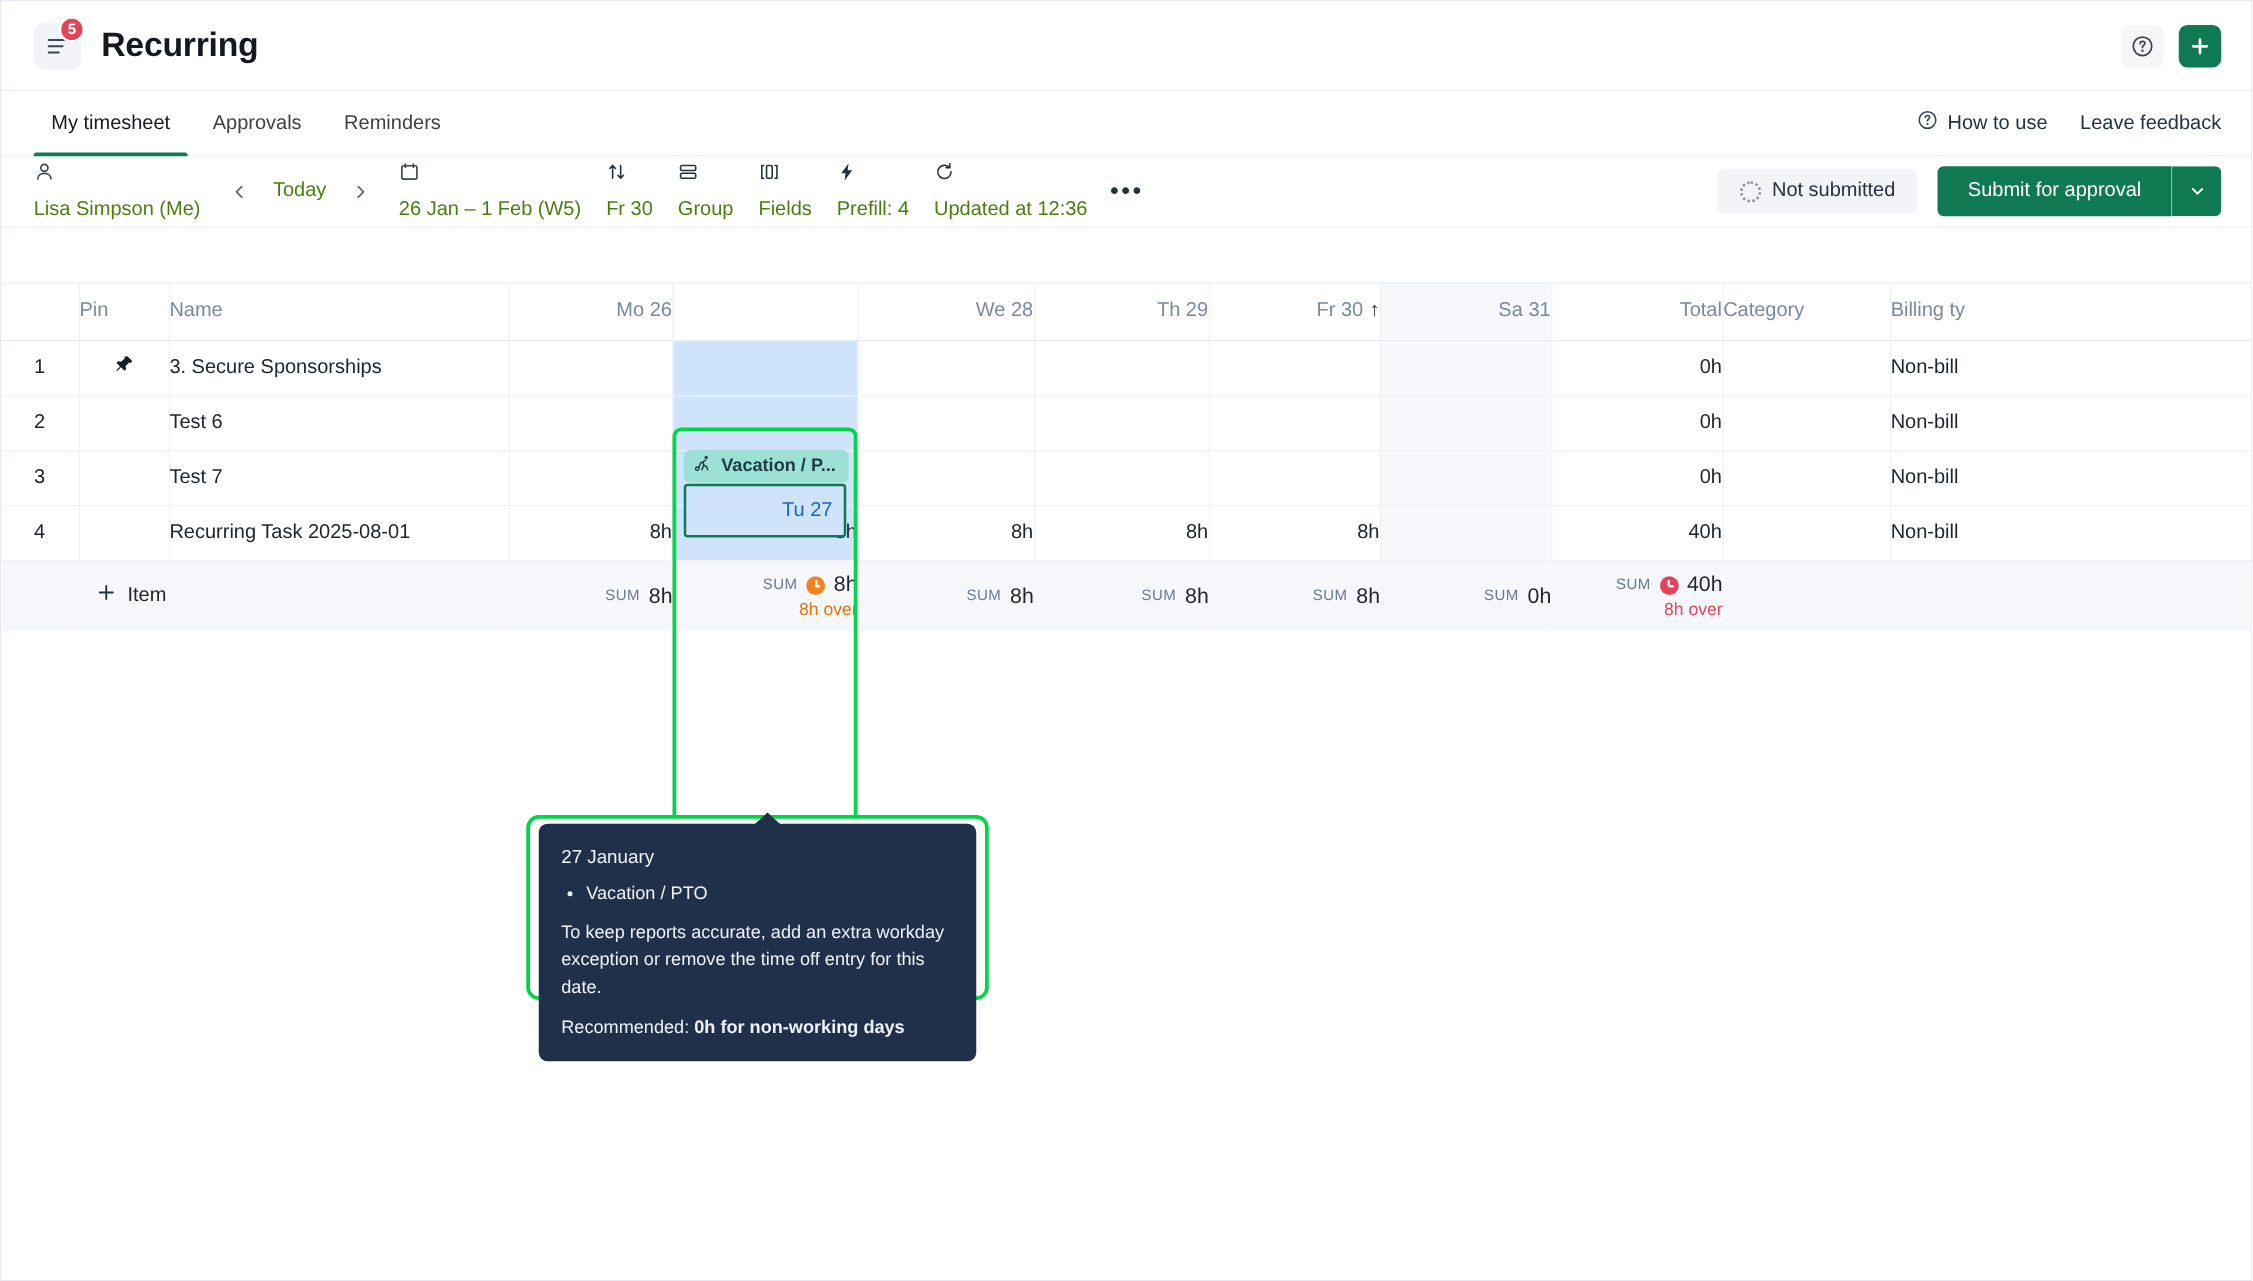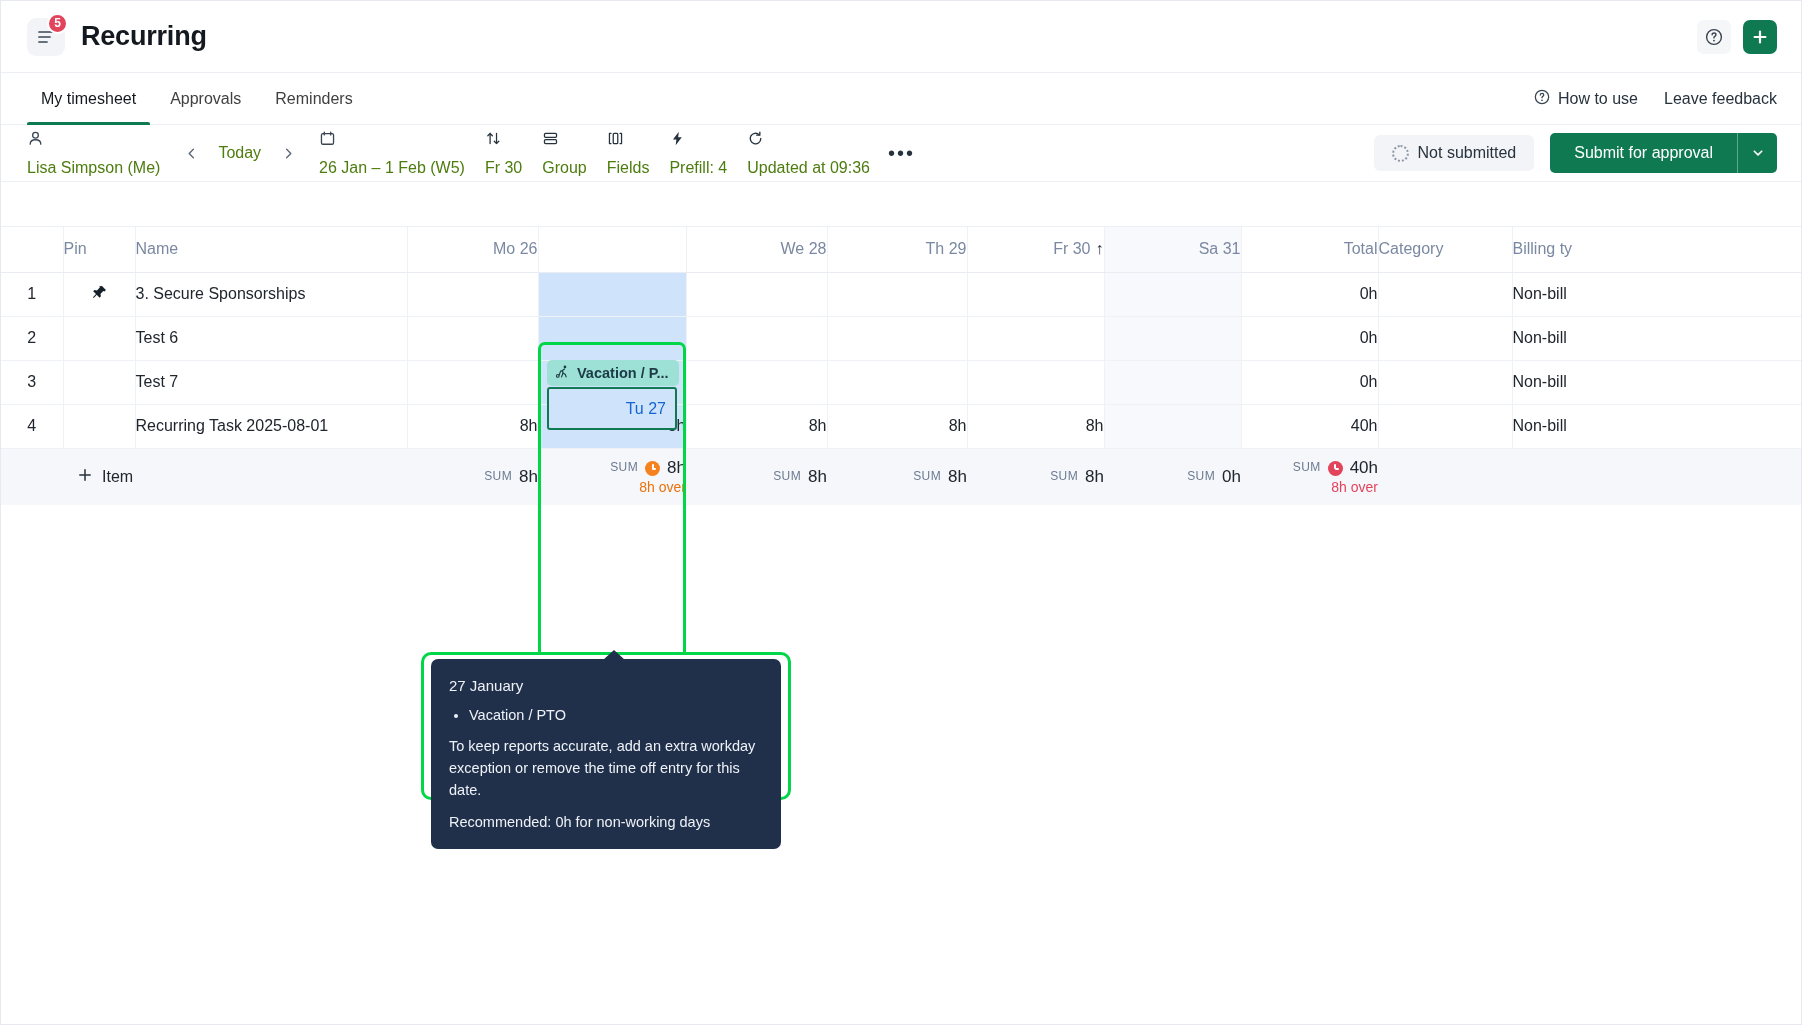--- a/index.html
+++ b/index.html
@@ -237,21 +237,21 @@
   .tooltip::after {
     content: ""; position: absolute; top: -9px; left: 172px;
     border-left: 11px solid transparent;
     border-right: 11px solid transparent;
     border-bottom: 10px solid #21304a;
   }
   .tip-title { font-weight: 400; font-size: 15px; margin-bottom: 7px; }
   .tip-list { margin: 0 0 10px 20px; }
   .tip-list li { font-size: 14.5px; margin-bottom: 2px; }
   .tip-body { margin-bottom: 10px; }
-  .tip-rec b { font-weight: 400; }
+  .tip-rec b { font-weight: 700; }
 
   .tick-up { display: inline-block; margin-left: 5px; color: #26323d; }
 </style>
 </head>
 <body>
 
 <div class="app">
 
   <div class="topbar">
     <div class="board-icon-wrap">
@@ -375,21 +375,21 @@
       <span>Prefill: 4</span>
     </div>
 
     <div class="tb-item">
       <span>
         <svg width="17" height="17" viewBox="0 0 18 18" fill="none" aria-hidden="true">
           <path d="M14.6 9a5.6 5.6 0 1 1-1.7-4" stroke="#26323d" stroke-width="1.4" stroke-linecap="round"></path>
           <path d="M13.6 2.2v3.3h-3.3" stroke="#26323d" stroke-width="1.4" stroke-linecap="round" stroke-linejoin="round"></path>
         </svg>
       </span>
-      <span>Updated at 09:36</span>
+      <span>Updated at 12:36</span>
     </div>
 
     <div class="tb-dots">•••</div>
 
     <div class="toolbar-right">
       <div class="status-pill">
         <span class="dotted-circle"></span>
         <span>Not submitted</span>
       </div>
       <div class="submit-group">

